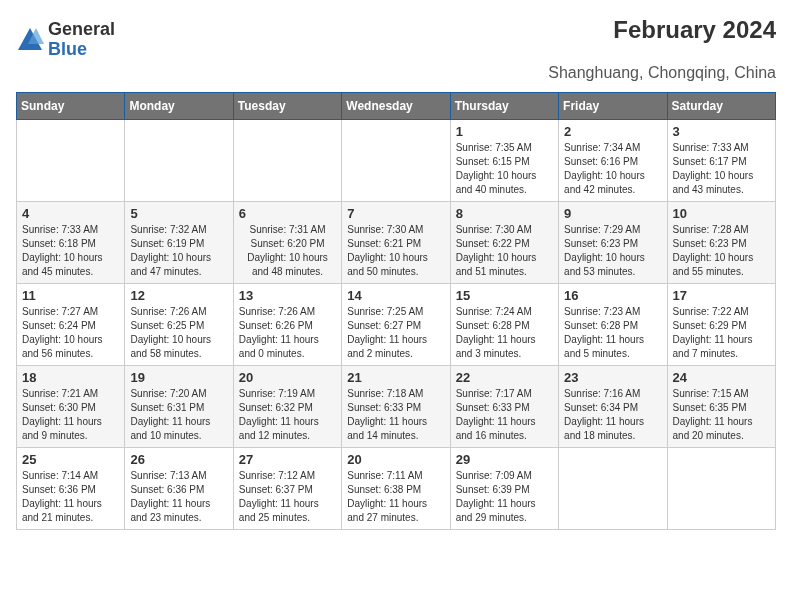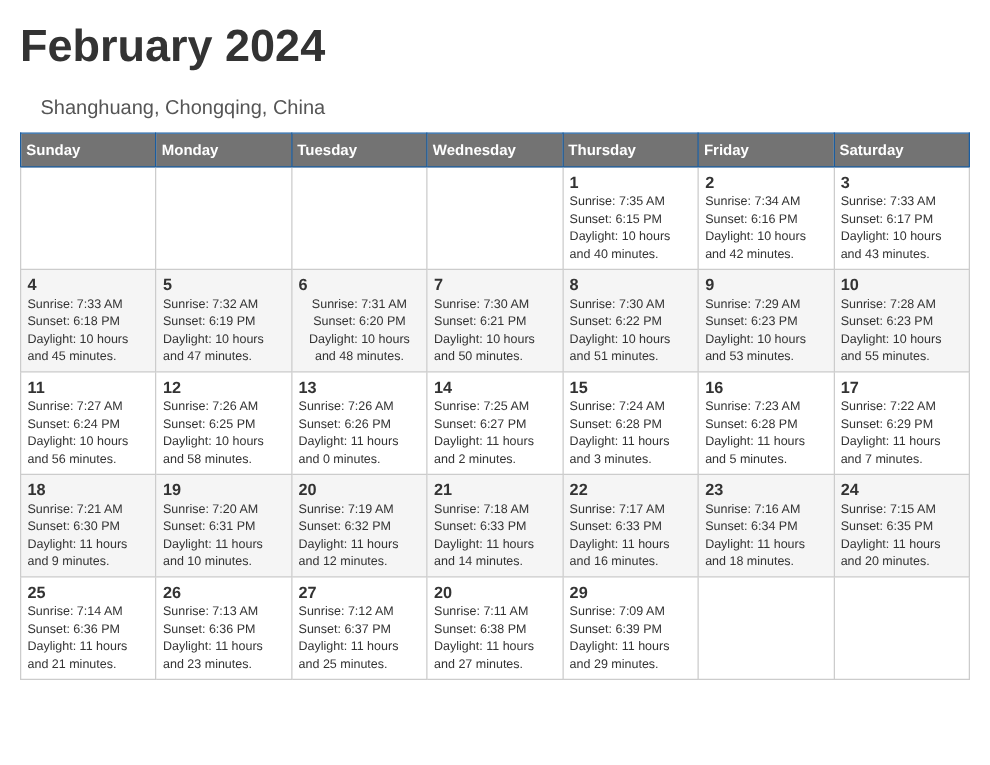--- a/index.html
+++ b/index.html
@@ -38,21 +38,21 @@
     }
     .logo-icon {
       width: 28px;
       height: 28px;
       margin-right: 4px;
     }
     .title-section {
       text-align: right;
     }
     .month-title {
-      font-size: 36px;
+      font-size: 24px;
       font-weight: bold;
       color: #333;
     }
     .location-title {
       font-size: 16px;
       color: #555;
       margin-top: 20px;
     }
     .calendar {
       width: 100%;
@@ -96,20 +96,30 @@
     }
     .calendar tr:nth-child(even) .empty-cell {
       background: #f5f5f5 !important;
     }
   </style>
 </head>
 <body>
 
 <div>
   <div class="header-section">
+    <div class="logo">
+      <svg class="logo-icon" viewBox="0 0 28 28">
+        <polygon points="14,2 26,24 2,24" fill="#2a6db5"></polygon>
+        <polygon points="20,2 28,18 12,18" fill="#5a9fd4" opacity="0.7"></polygon>
+      </svg>
+      <div class="logo-text">
+        <span class="logo-general">General</span>
+        <span class="logo-blue">Blue</span>
+      </div>
+    </div>
     <div class="title-section">
       <div class="month-title">February 2024</div>
       <div class="location-title">Shanghuang, Chongqing, China</div>
     </div>
   </div>
 
   <table class="calendar">
     <thead>
       <tr>
       <th>Sunday</th>

